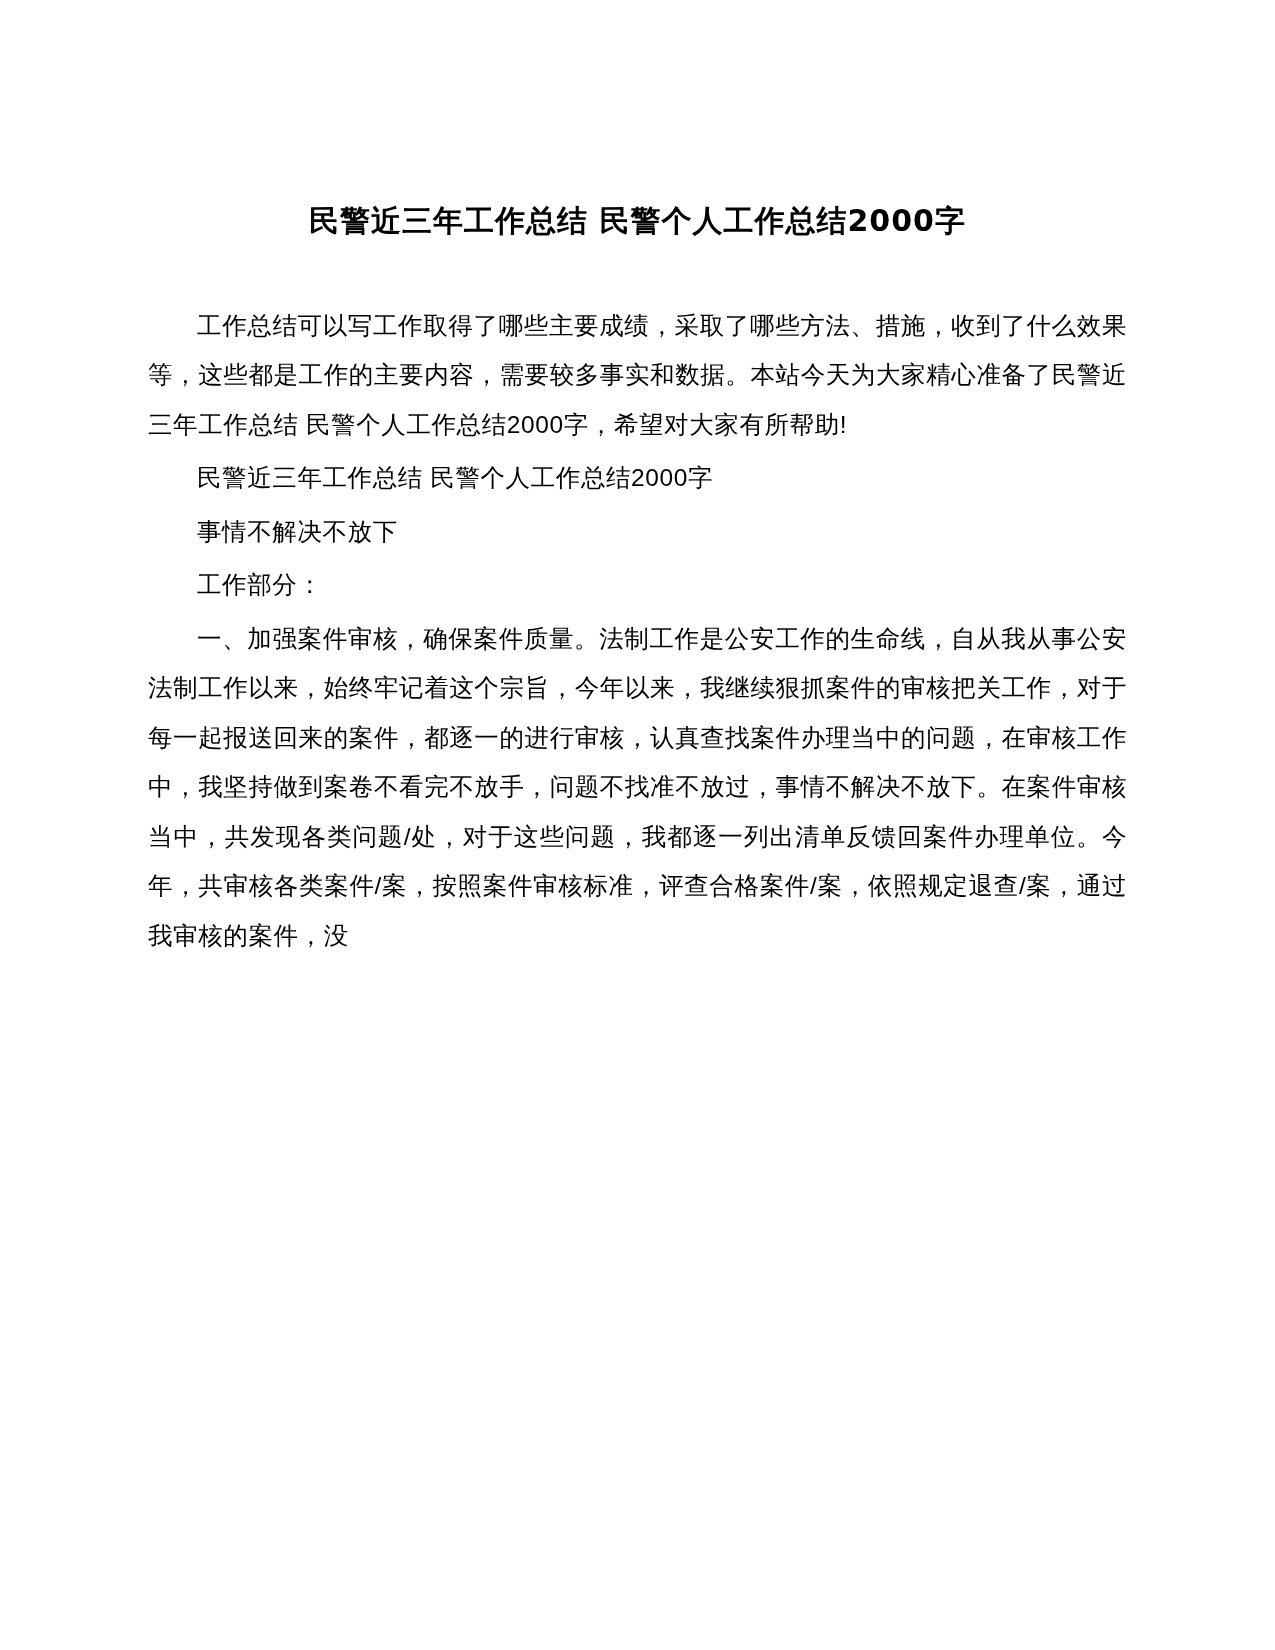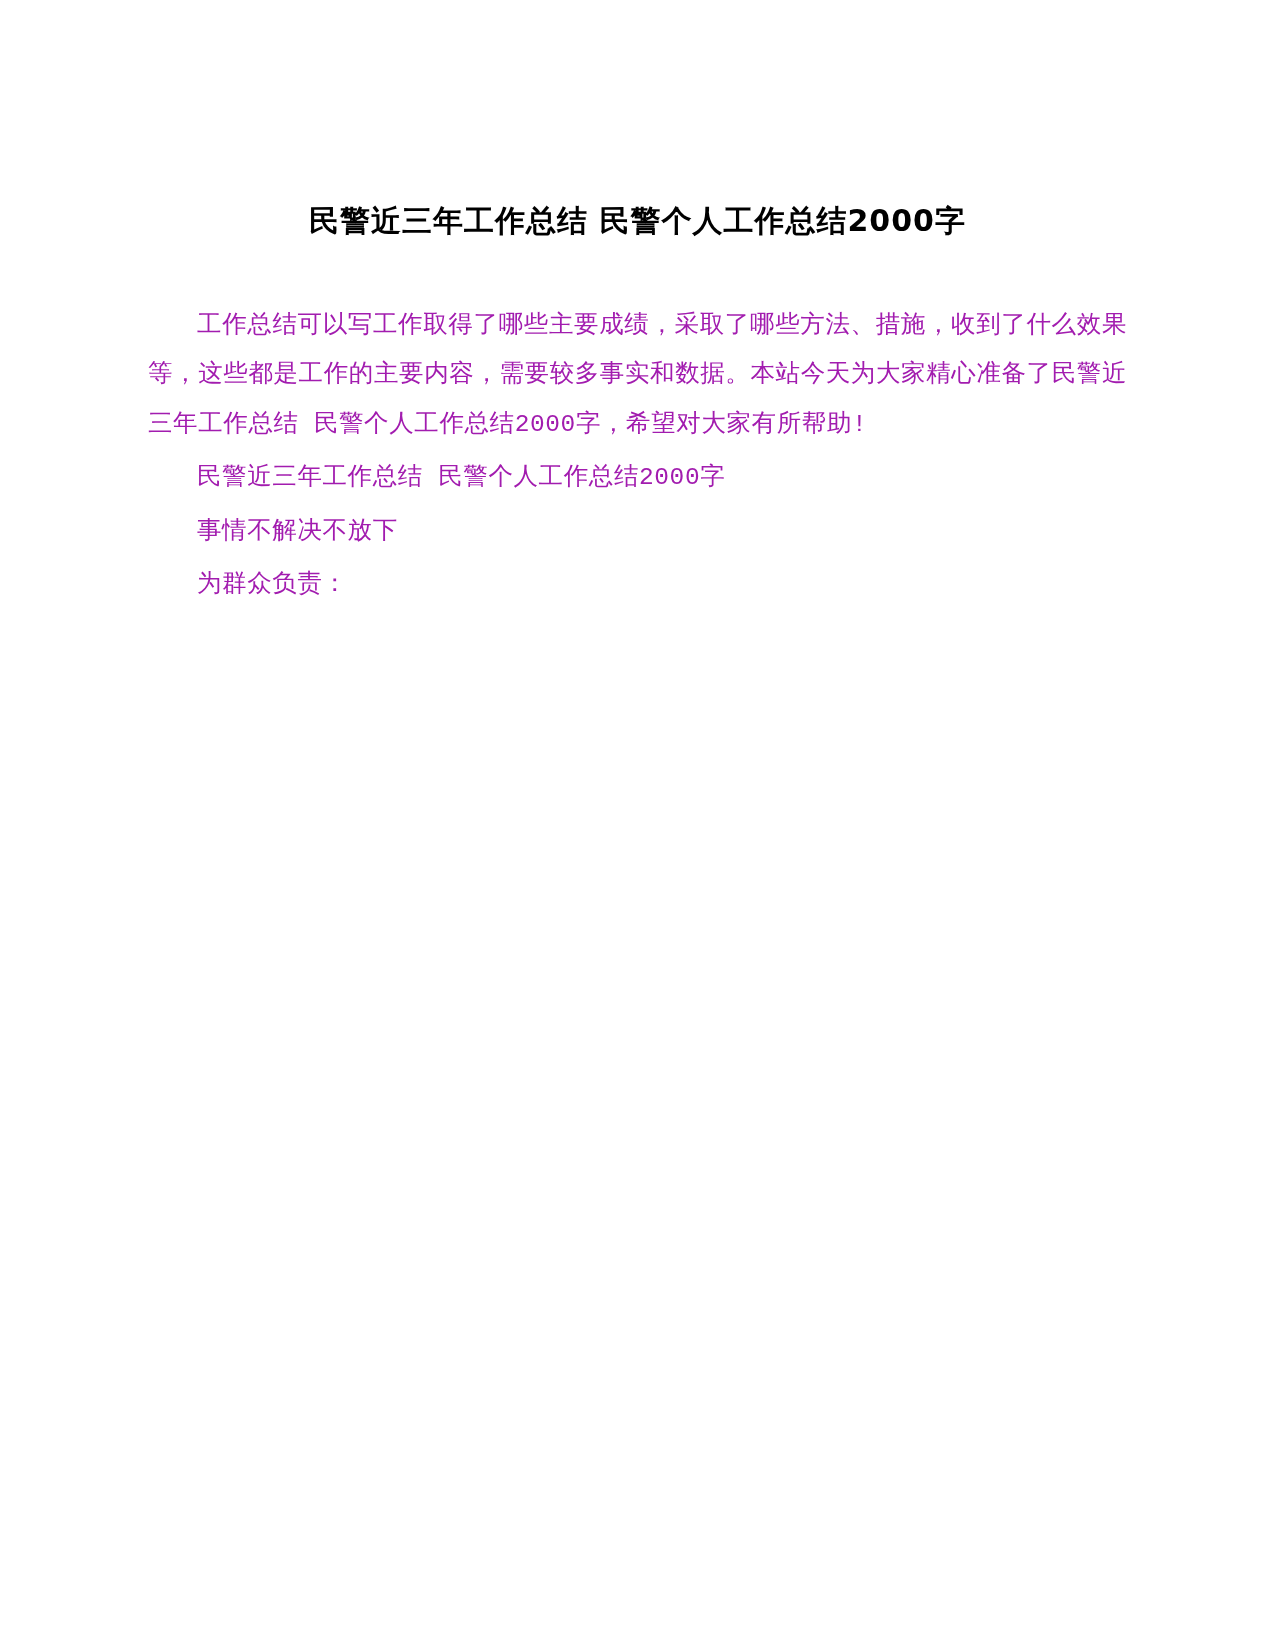--- a/index.html
+++ b/index.html
@@ -25,35 +25,36 @@
     font-family: "DejaVu Sans", "Liberation Sans", sans-serif;
     font-size: 30px;
     font-weight: bold;
     color: #000000;
     text-align: center;
     letter-spacing: 1px;
     line-height: 1.5;
     margin: 0 0 58px 0;
   }
   .para {
-    font-family: Liberation Mono, monospace;
+    font-family: Liberation Sans, sans-serif;
     font-size: 24.5px;
-    color: #a21caf;
+    color: #000000;
     line-height: 2.02;
     text-align: justify;
     text-justify: inter-ideograph;
     margin: 0 0 4px 0;
     text-indent: 2em;
     letter-spacing: 0.6px;
   }
 </style>
 </head>
 <body>
 
 <div class="page">
   <div class="doc-body">
     <h1 class="doc-title">民警近三年工作总结 民警个人工作总结2000字</h1>
     <p class="para">工作总结可以写工作取得了哪些主要成绩，采取了哪些方法、措施，收到了什么效果等，这些都是工作的主要内容，需要较多事实和数据。本站今天为大家精心准备了民警近三年工作总结 民警个人工作总结2000字，希望对大家有所帮助!</p>
     <p class="para">民警近三年工作总结 民警个人工作总结2000字</p>
     <p class="para">事情不解决不放下</p>
-    <p class="para">为群众负责：</p>
+    <p class="para">工作部分：</p>
+    <p class="para">一、加强案件审核，确保案件质量。法制工作是公安工作的生命线，自从我从事公安法制工作以来，始终牢记着这个宗旨，今年以来，我继续狠抓案件的审核把关工作，对于每一起报送回来的案件，都逐一的进行审核，认真查找案件办理当中的问题，在审核工作中，我坚持做到案卷不看完不放手，问题不找准不放过，事情不解决不放下。在案件审核当中，共发现各类问题/处，对于这些问题，我都逐一列出清单反馈回案件办理单位。今年，共审核各类案件/案，按照案件审核标准，评查合格案件/案，依照规定退查/案，通过我审核的案件，没</p>
   </div>
 </div>
 
 </body></html>

